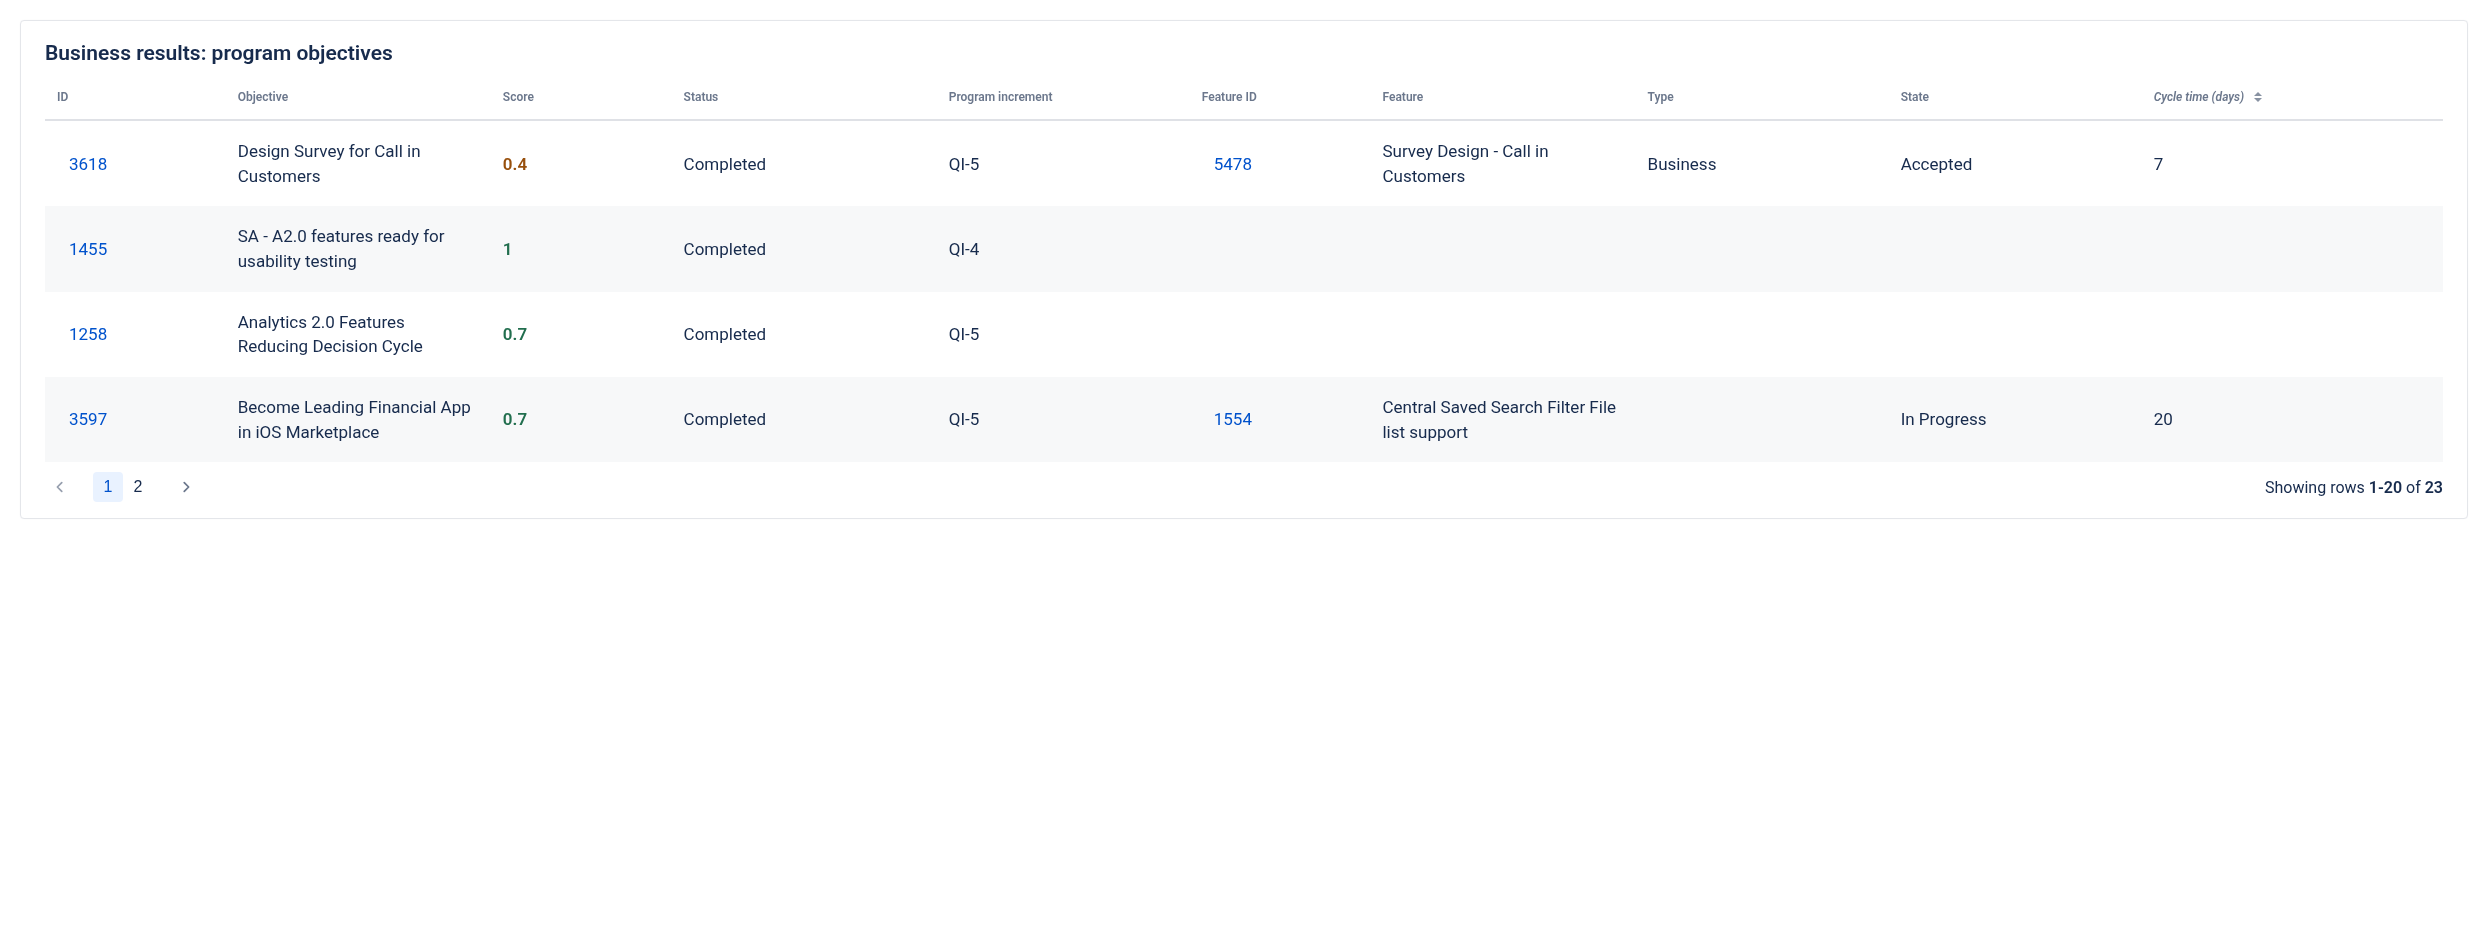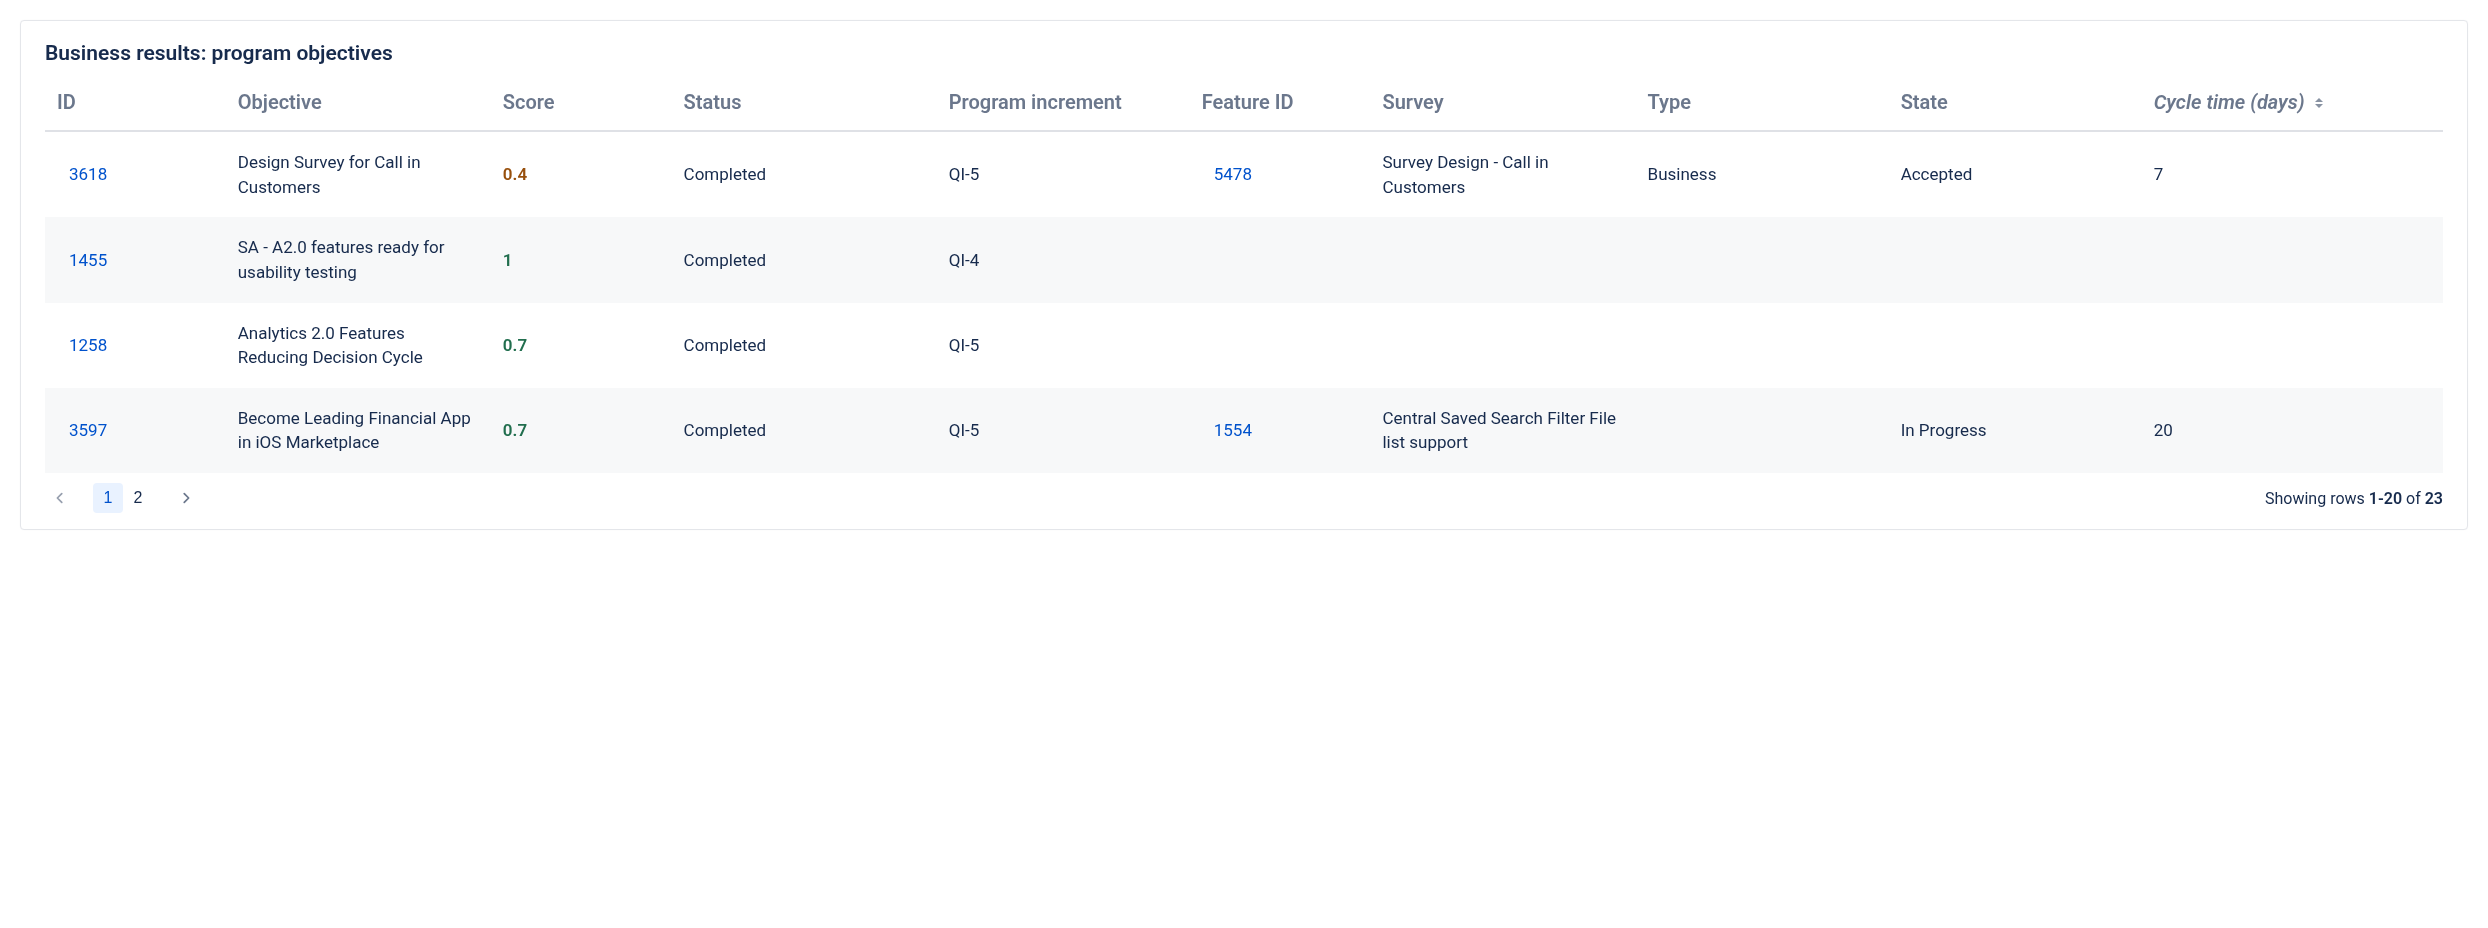--- a/index.html
+++ b/index.html
@@ -33,21 +33,21 @@
     margin: 0 0 14px;
   }
   table {
     width: 100%;
     border-collapse: collapse;
     table-layout: fixed;
   }
   thead th {
     text-align: left;
     font-weight: 600;
-    font-size: 20px;
+    font-size: 12px;
     color: var(--text-subtle);
     padding: 10px 12px 14px;
     border-bottom: 2px solid var(--border);
     vertical-align: top;
     line-height: 1.35;
   }
   thead th.sortable { cursor: pointer; font-style: italic; }
   thead th .hdr { display: inline-flex; align-items: center; gap: 6px; }
   .sort-icon {
     display: inline-flex;
@@ -141,21 +141,21 @@
         <col class="c-cycle">
     </colgroup>
     <thead>
       <tr>
         <th>ID</th>
         <th>Objective</th>
         <th>Score</th>
         <th>Status</th>
         <th>Program increment</th>
         <th>Feature ID</th>
-        <th>Survey</th>
+        <th>Feature</th>
         <th>Type</th>
         <th>State</th>
         <th class="sortable">
           <span class="hdr">
             <span>Cycle time (days)</span>
             <span class="sort-icon">
               <span class="up"></span>
                 <span class="dn"></span>
             </span>
           </span>

